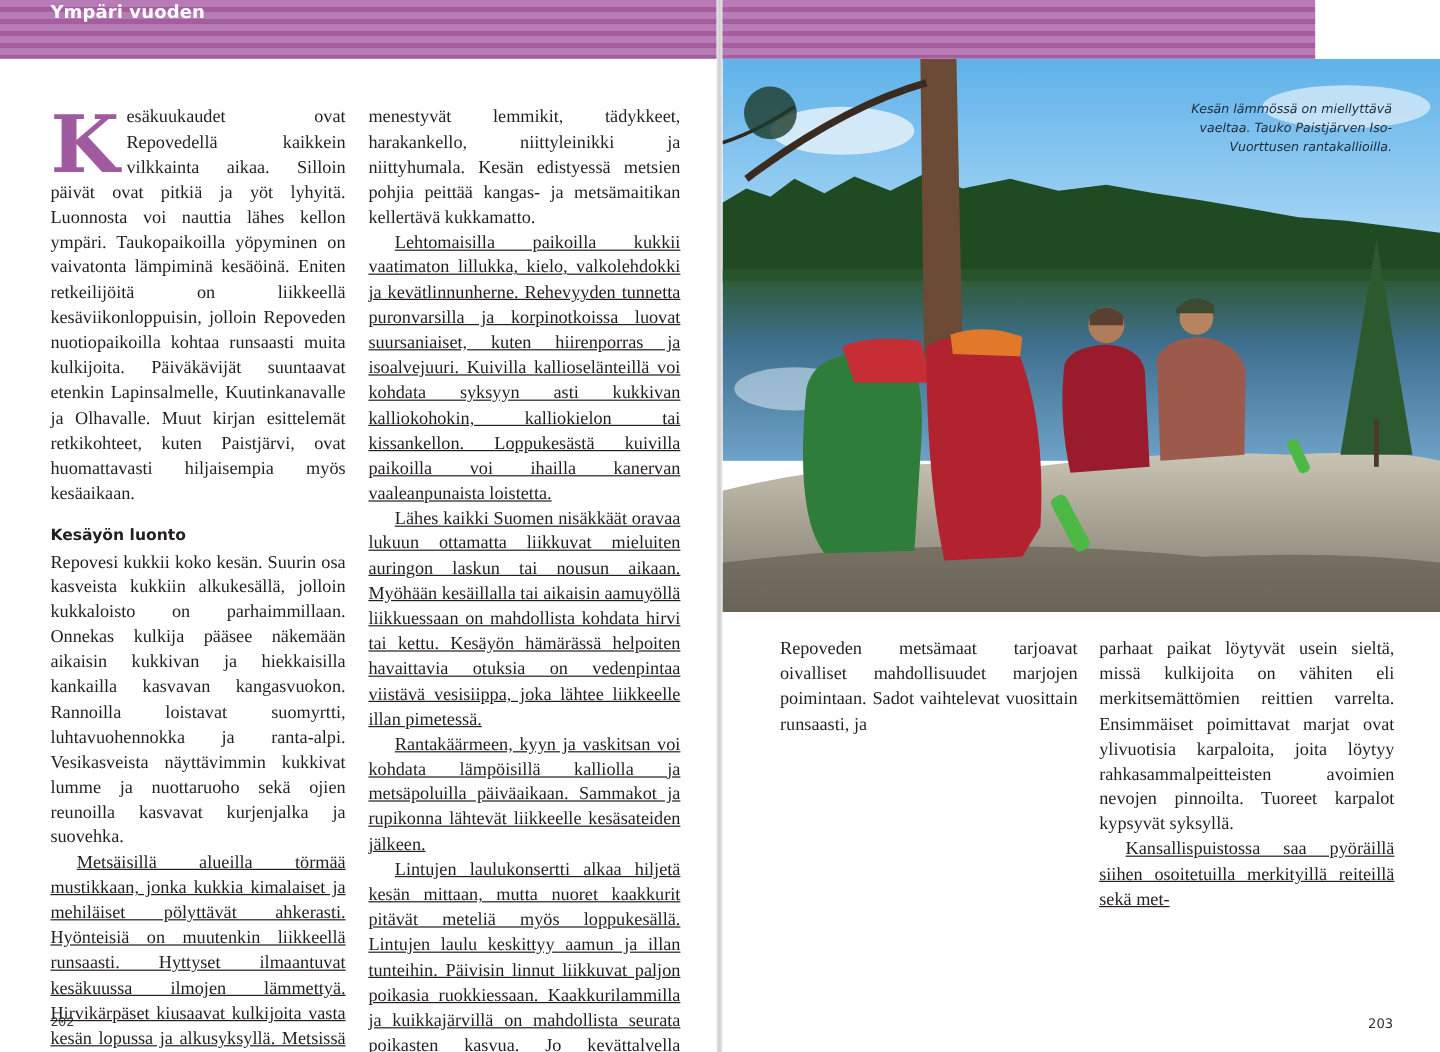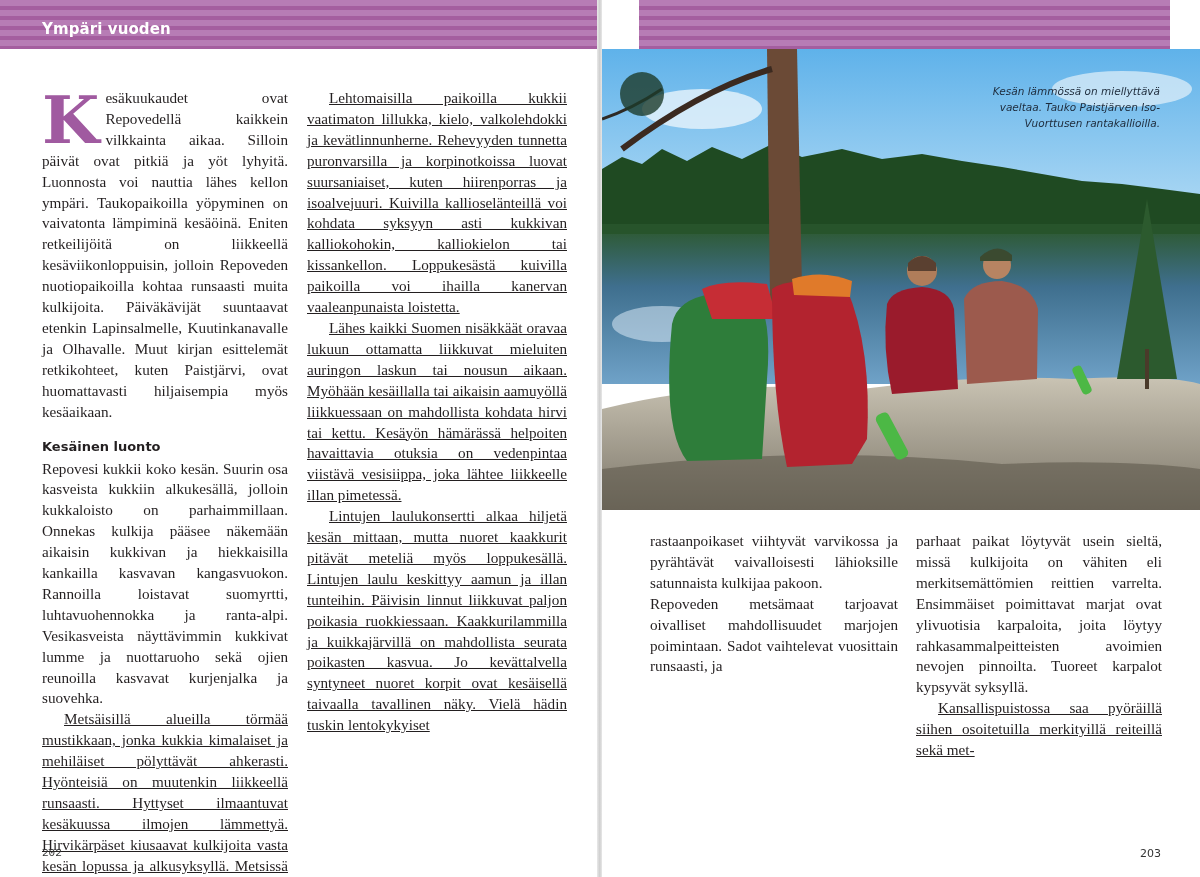--- a/index.html
+++ b/index.html
@@ -1,24 +1,24 @@
 <!DOCTYPE html>
 <html><head>
 <meta charset="utf-8">
 <style>
   html, body { margin:0; padding:0; }
   body { width:1200px; height:877px; position:relative; overflow:hidden; background:#fff; font-family:"Liberation Serif", serif; color:#231f20; }
   .spread { position:absolute; inset:0; }
   .page { position:absolute; top:0; height:877px; background:#fff; }
   .page.left { left:0; width:598px; }
-  .page.right { left:602px; width:494px;padding-left:37px; }
+  .page.right { left:602px; width:494px; }
   .gutter { position:absolute; left:597px; top:0; width:6px; height:877px; background:linear-gradient(to right,#e9e9e9,#cfcfcf 45%,#f2f2f2); }
   .band { position:absolute; top:0; height:49px; width:100%;
     background: repeating-linear-gradient(to bottom, #b77cb5 0px, #b77cb5 6px, #a45e9f 6px, #a45e9f 10px); }
-  .band-title { position:absolute; left:42px; top:20px; font-family:"DejaVu Sans", sans-serif; font-weight:bold; font-size:15px; color:#fff; letter-spacing:0.1px; }
+  .band-title { position:absolute; left:42px; top:1px; font-family:"DejaVu Sans", sans-serif; font-weight:bold; font-size:15px; color:#fff; letter-spacing:0.1px; }
   .col { position:absolute; font-size:15.2px; line-height:20.9px; text-align:justify; hyphens:manual; }
   .col p { margin:0; }
   .col p.indent { text-indent:22px;text-decoration:underline; }
   .col h3 { font-family:"DejaVu Sans", sans-serif; font-weight:bold; font-size:13px; margin:15px 0 3px 0; line-height:18px; }
   .dropcap { float:left; font-family:"DejaVu Serif", serif; font-weight:bold; font-size:66px; line-height:56px; color:#a05aa0; margin:4px 6px 0 0; height:58px; }
   .pageno { position:absolute; top:847px; font-family:"DejaVu Sans", sans-serif; font-size:11px; color:#333; }
   .photo { position:absolute; left:0; top:49px; width:598px; height:461px; overflow:hidden; }
   .caption { position:absolute; right:40px; top:34px; width:200px; text-align:right; font-family:"DejaVu Sans", sans-serif; font-style:italic; font-size:10.5px; line-height:16px; color:#1d2a3a; }
 </style>
 </head>
@@ -29,28 +29,30 @@
   <div class="page left">
     <div class="band">
       <span class="band-title">Ympäri vuoden</span>
     </div>
 
     <div class="col" style="left:42px; top:88px; width:246px;">
       <p>
         <span class="dropcap">K</span>
         <span>esäkuukaudet ovat Repovedellä kaikkein vilkkainta aikaa. Silloin päivät ovat pitkiä ja yöt lyhyitä. Luonnosta voi nauttia lähes kellon ympäri. Taukopaikoilla yöpyminen on vaivatonta lämpiminä kesäöinä. Eniten retkeilijöitä on liikkeellä kesäviikonloppuisin, jolloin Repoveden nuotiopaikoilla kohtaa runsaasti muita kulkijoita. Päiväkävijät suuntaavat etenkin Lapinsalmelle, Kuutinkanavalle ja Olhavalle. Muut kirjan esittelemät retkikohteet, kuten Paistjärvi, ovat huomattavasti hiljaisempia myös kesäaikaan.</span>
       </p>
-      <h3>Kesäinen luonto</h3>
+      <h3>Kesäyön luonto</h3>
       <p>Repovesi kukkii koko kesän. Suurin osa kasveista kukkiin alkukesällä, jolloin kukkaloisto on parhaimmillaan. Onnekas kulkija pääsee näkemään aikaisin kukkivan ja hiekkaisilla kankailla kasvavan kangasvuokon. Rannoilla loistavat suomyrtti, luhtavuohennokka ja ranta-alpi. Vesikasveista näyttävimmin kukkivat lumme ja nuottaruoho sekä ojien reunoilla kasvavat kurjenjalka ja suovehka.</p>
       <p class="indent">Metsäisillä alueilla törmää mustikkaan, jonka kukkia kimalaiset ja mehiläiset pölyttävät ahkerasti. Hyönteisiä on muutenkin liikkeellä runsaasti. Hyttyset ilmaantuvat kesäkuussa ilmojen lämmettyä. Hirvikärpäset kiusaavat kulkijoita vasta kesän lopussa ja alkusyksyllä. Metsissä kukkivat muun muassa metsävirna, vanamo ja puolukka. Reheviltä paikoilta löytää käenkaalia, oravanmarjaa ja metsätähteä. Valoisilla aukeilla keltaisia kukkiaan kohottelee kultapiisku. Teiden pientareilla</p>
     </div>
 
     <div class="col" style="left:307px; top:88px; width:260px;">
+      <p>menestyvät lemmikit, tädykkeet, harakankello, niittyleinikki ja niittyhumala. Kesän edistyessä metsien pohjia peittää kangas- ja metsämaitikan kellertävä kukkamatto.</p>
       <p class="indent">Lehtomaisilla paikoilla kukkii vaatimaton lillukka, kielo, valkolehdokki ja kevätlinnunherne. Rehevyyden tunnetta puronvarsilla ja korpinotkoissa luovat suursaniaiset, kuten hiirenporras ja isoalvejuuri. Kuivilla kallioselänteillä voi kohdata syksyyn asti kukkivan kalliokohokin, kalliokielon tai kissankellon. Loppukesästä kuivilla paikoilla voi ihailla kanervan vaaleanpunaista loistetta.</p>
       <p class="indent">Lähes kaikki Suomen nisäkkäät oravaa lukuun ottamatta liikkuvat mieluiten auringon laskun tai nousun aikaan. Myöhään kesäillalla tai aikaisin aamuyöllä liikkuessaan on mahdollista kohdata hirvi tai kettu. Kesäyön hämärässä helpoiten havaittavia otuksia on vedenpintaa viistävä vesisiippa, joka lähtee liikkeelle illan pimetessä.</p>
+      <p class="indent">Rantakäärmeen, kyyn ja vaskitsan voi kohdata lämpöisillä kalliolla ja metsäpoluilla päiväaikaan. Sammakot ja rupikonna lähtevät liikkeelle kesäsateiden jälkeen.</p>
       <p class="indent">Lintujen laulukonsertti alkaa hiljetä kesän mittaan, mutta nuoret kaakkurit pitävät meteliä myös loppukesällä. Lintujen laulu keskittyy aamun ja illan tunteihin. Päivisin linnut liikkuvat paljon poikasia ruokkiessaan. Kaakkurilammilla ja kuikkajärvillä on mahdollista seurata poikasten kasvua. Jo kevättalvella syntyneet nuoret korpit ovat kesäisellä taivaalla tavallinen näky. Vielä hädin tuskin lentokykyiset</p>
     </div>
 
     <span class="pageno" style="left:42px;font-family:Liberation Mono, monospace;">202</span>
   </div>
 
   <div class="gutter"></div>
 
   <div class="page right">
     <div class="band"></div>
@@ -104,21 +106,20 @@
         <path d="M306 214 Q320 200 334 214 L334 222 L306 222 Z" fill="#5a4030"></path>
         <path d="M362 250 Q370 232 400 232 Q430 236 436 260 L435 330 L365 335 Z" fill="#9c5a4d"></path>
         <circle cx="395" cy="216" r="14" fill="#b78462"></circle>
         <path d="M378 208 Q395 192 410 206 L410 212 L378 212 Z" fill="#3b4a30"></path>
         <rect x="475" y="316" width="10" height="30" rx="4" fill="#4cb845" transform="rotate(-25 480 331)"></rect>
       </svg>
       <div class="caption">Kesän lämmössä on miellyttävä vaeltaa. Tauko Paistjärven Iso-Vuorttusen rantakallioilla.</div>
     </div>
 
     <div class="col" style="left:48px; top:531px; width:248px;">
-      <p>rastaanpoikaset viihtyvät varvikossa ja pyrähtävät vaivalloisesti lähioksille satunnaista kulkijaa pakoon.</p>
       <p>Repoveden metsämaat tarjoavat oivalliset mahdollisuudet marjojen poimintaan. Sadot vaihtelevat vuosittain runsaasti, ja</p>
     </div>
 
     <div class="col" style="left:314px; top:531px; width:246px;">
       <p>parhaat paikat löytyvät usein sieltä, missä kulkijoita on vähiten eli merkitsemättömien reittien varrelta. Ensimmäiset poimittavat marjat ovat ylivuotisia karpaloita, joita löytyy rahkasammalpeitteisten avoimien nevojen pinnoilta. Tuoreet karpalot kypsyvät syksyllä.</p>
       <p class="indent">Kansallispuistossa saa pyöräillä siihen osoitetuilla merkityillä reiteillä sekä met-</p>
     </div>
 
     <span class="pageno" style="left:538px;text-align:center;">203</span>
   </div>

